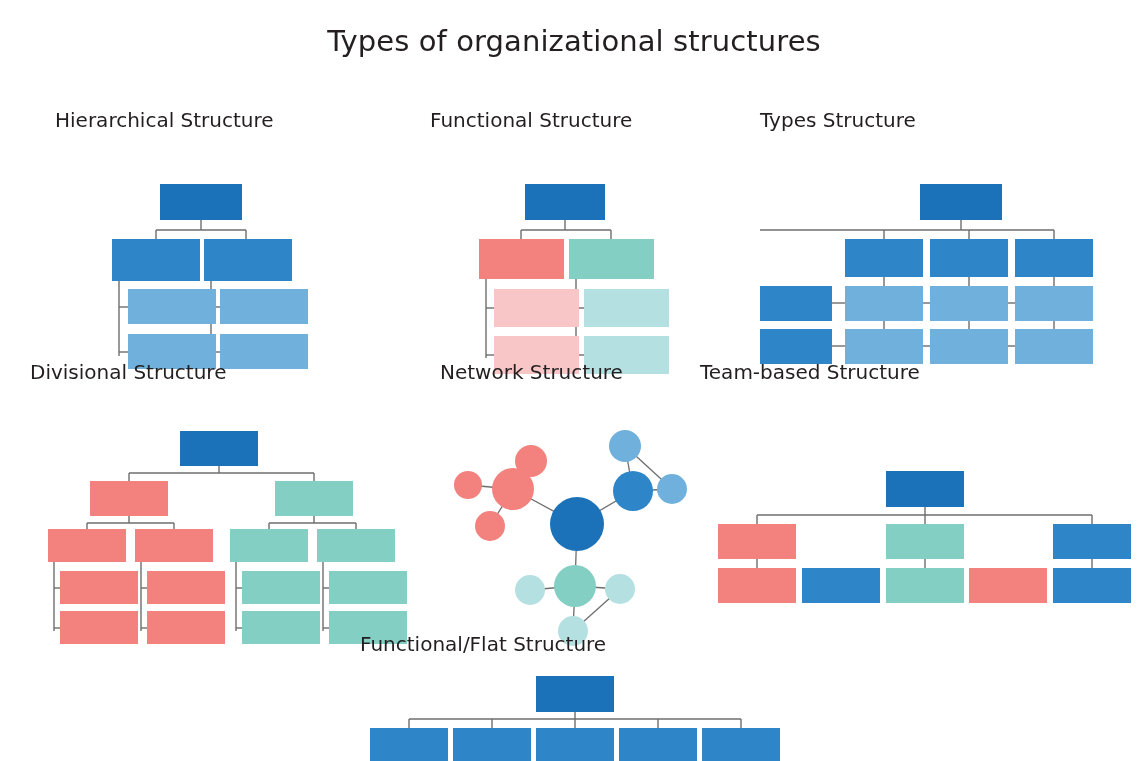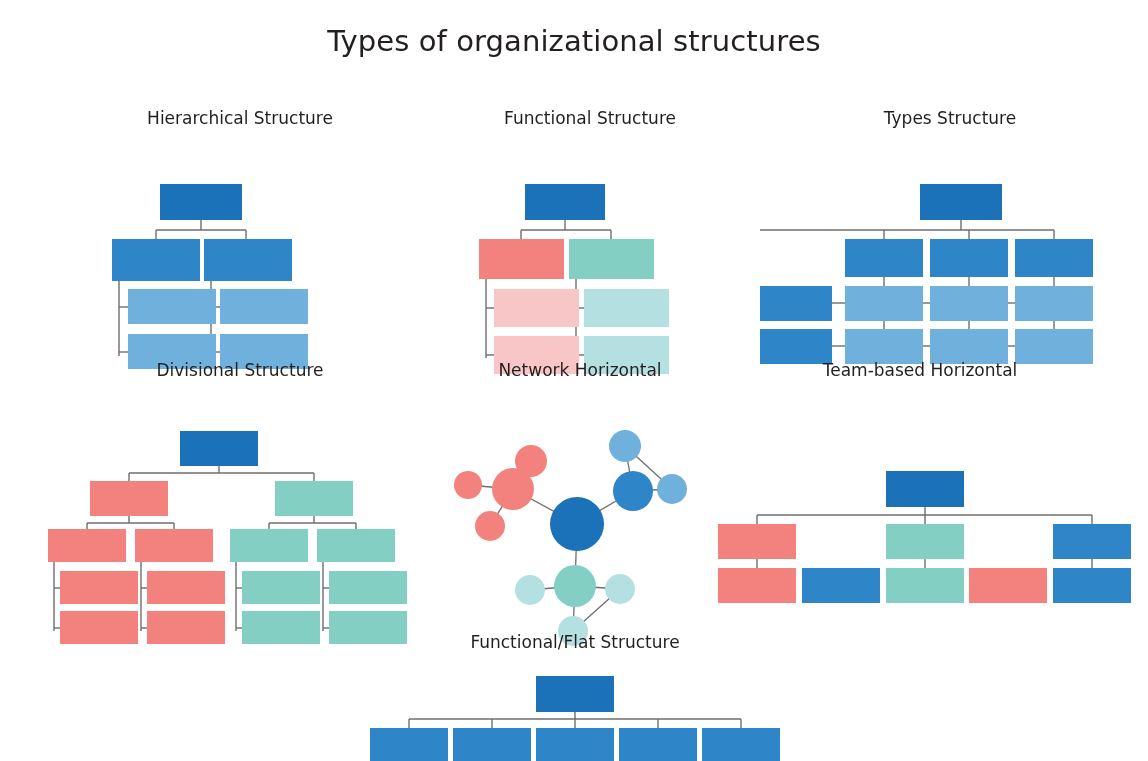--- a/index.html
+++ b/index.html
@@ -32,22 +32,21 @@
     letter-spacing: 0.1px;
   }
   .panel {
     position: absolute;
   }
   .panel-title {
     position: absolute;
     top: 0;
     left: 0;
     width: 100%;
-    text-align: center;
-    font-size: 17px;
+    font-size: 20px;
     font-weight: 400;
     color: #231f20;
     white-space: nowrap;
   }
   .panel-canvas {
     position: absolute;
     left: 0;
   }
   svg { display: block; overflow: visible; }
 </style>
@@ -181,21 +180,21 @@
             <rect x="212" y="175" width="78" height="33" fill="#84CFC4"></rect>
             <rect x="299" y="175" width="78" height="33" fill="#84CFC4"></rect>
             <rect x="30" y="215" width="78" height="33" fill="#F3827E"></rect>
             <rect x="117" y="215" width="78" height="33" fill="#F3827E"></rect>
             <rect x="212" y="215" width="78" height="33" fill="#84CFC4"></rect>
             <rect x="299" y="215" width="78" height="33" fill="#84CFC4"></rect>
           </svg>
         </div>
       </div>
       <div class="panel" style="left: 440px; top: 360px; width: 280px;">
-        <div class="panel-title">Network Horizontal</div>
+        <div class="panel-title">Network Structure</div>
         <div class="panel-canvas" style="top: 36px;">
           <svg width="280" height="225" viewBox="0 0 280 225">
             <line x1="137" y1="128" x2="73" y2="93" stroke="#6e6e6e" stroke-width="1.3"></line>
             <line x1="73" y1="93" x2="28" y2="89" stroke="#6e6e6e" stroke-width="1.3"></line>
             <line x1="73" y1="93" x2="91" y2="65" stroke="#6e6e6e" stroke-width="1.3"></line>
             <line x1="73" y1="93" x2="50" y2="130" stroke="#6e6e6e" stroke-width="1.3"></line>
             <line x1="137" y1="128" x2="193" y2="95" stroke="#6e6e6e" stroke-width="1.3"></line>
             <line x1="193" y1="95" x2="185" y2="50" stroke="#6e6e6e" stroke-width="1.3"></line>
             <line x1="193" y1="95" x2="232" y2="93" stroke="#6e6e6e" stroke-width="1.3"></line>
             <line x1="185" y1="50" x2="232" y2="93" stroke="#6e6e6e" stroke-width="1.3"></line>
@@ -213,21 +212,21 @@
             <circle cx="185" cy="50" r="16" fill="#6FB0DC"></circle>
             <circle cx="232" cy="93" r="15" fill="#6FB0DC"></circle>
             <circle cx="135" cy="190" r="21" fill="#84CFC4"></circle>
             <circle cx="90" cy="194" r="15" fill="#B5E0E2"></circle>
             <circle cx="180" cy="193" r="15" fill="#B5E0E2"></circle>
             <circle cx="133" cy="235" r="15" fill="#B5E0E2"></circle>
           </svg>
         </div>
       </div>
       <div class="panel" style="left: 700px; top: 360px; width: 440px;">
-        <div class="panel-title">Team-based Horizontal</div>
+        <div class="panel-title">Team-based Structure</div>
         <div class="panel-canvas" style="top: 36px;">
           <svg width="440" height="225" viewBox="0 0 440 225">
             <line x1="225" y1="111" x2="225" y2="119" stroke="#6e6e6e" stroke-width="1.4"></line>
             <line x1="57" y1="119" x2="392" y2="119" stroke="#6e6e6e" stroke-width="1.4"></line>
             <line x1="57" y1="119" x2="57" y2="128" stroke="#6e6e6e" stroke-width="1.4"></line>
             <line x1="225" y1="119" x2="225" y2="128" stroke="#6e6e6e" stroke-width="1.4"></line>
             <line x1="392" y1="119" x2="392" y2="128" stroke="#6e6e6e" stroke-width="1.4"></line>
             <line x1="57" y1="163" x2="57" y2="172" stroke="#6e6e6e" stroke-width="1.4"></line>
             <line x1="225" y1="163" x2="225" y2="172" stroke="#6e6e6e" stroke-width="1.4"></line>
             <line x1="392" y1="163" x2="392" y2="172" stroke="#6e6e6e" stroke-width="1.4"></line>

